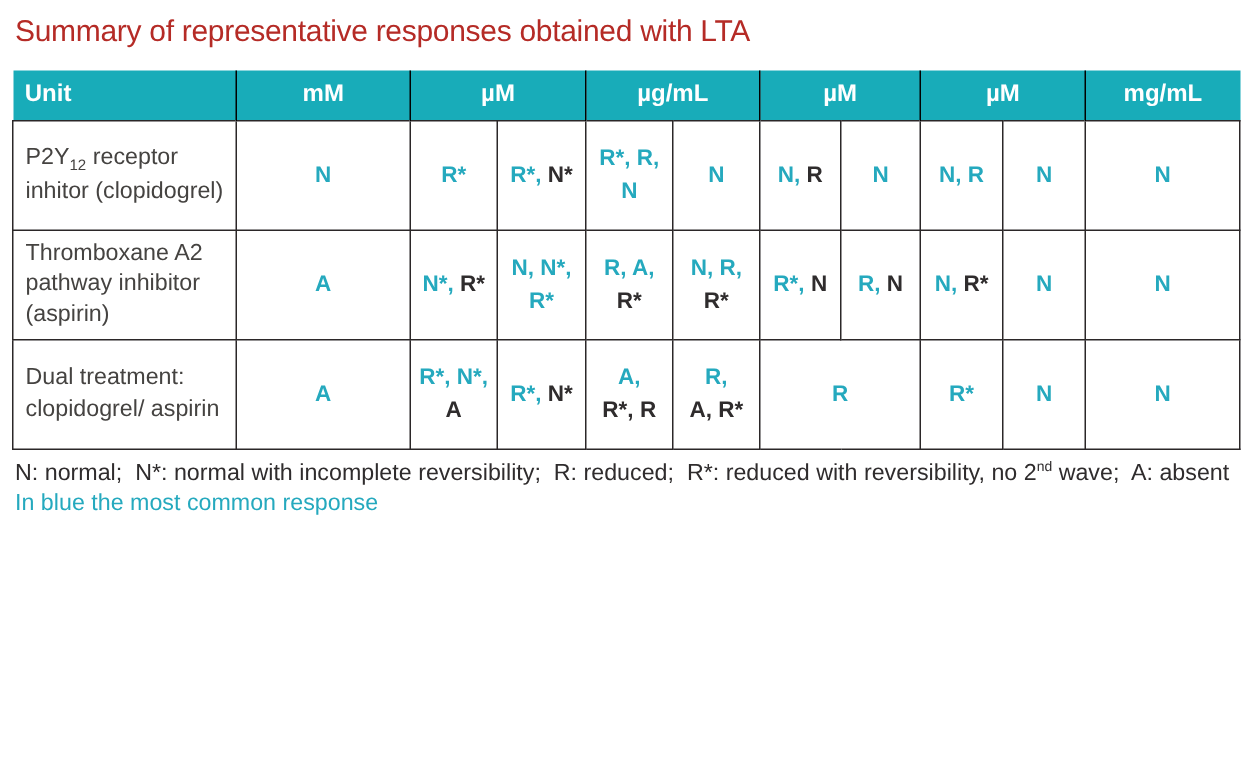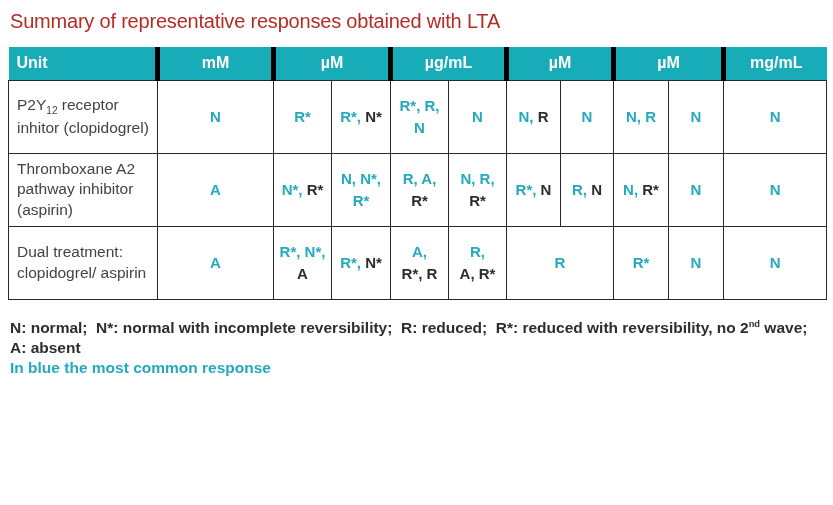--- a/index.html
+++ b/index.html
@@ -15,34 +15,34 @@
     font-family:"Liberation Sans","DejaVu Sans",sans-serif;}
   .title{color:var(--red);font-size:20px;font-weight:normal;line-height:1.35;
     margin:8px 0 12px 10px;letter-spacing:-0.2px;}
   table{border-collapse:collapse;table-layout:fixed;width:818px;margin-left:8px;}
   thead th{background:var(--teal);color:#fff;font-size:16px;font-weight:bold;
     text-align:center;padding:2px 3px;}
   tr.agonist-row{height:57px;}
   tr.agonist-row th{border-right:3px solid #fff;border-bottom:3px solid #fff;line-height:1.2;}
   tr.agonist-row th:last-child{border-right:none;}
   tr.unit-row{height:33px;}
-  tr.unit-row th{border-right:5px solid #000000;border-bottom:none;}
+  tr.unit-row th{border-right:1px solid #000000;border-bottom:none;}
   tr.unit-row th:last-child{border-right:none;}
   th.unit-label, td.label-cell{text-align:left;padding-left:8px;}
   tbody td{border:1px solid var(--border);text-align:center;vertical-align:middle;
     font-size:16px;color:var(--label);line-height:1.25;padding:2px 3px;}
   tr.conc-row{height:50px;}
   td.label-cell{font-size:15.5px;color:var(--label);line-height:1.3;}
   tr.resp-row{height:73px;}
   td.value-cell{font-weight:bold;font-size:15px;line-height:1.45;}
   .c-blue{color:var(--blue);}
   .c-dark{color:var(--dark);}
   sub{vertical-align:sub;font-size:0.65em;}
   sup{vertical-align:super;font-size:0.6em;}
-  .footnote{margin:18px 0 0 10px;width:818px;font-weight:bold;}
+  .footnote{margin:5px 0 0 10px;width:818px;}
   .footnote p{margin:0;font-size:15.5px;color:var(--dark);line-height:1.3;white-space:pre-wrap;}
   .footnote .blue-note{color:var(--blue);}
 </style>
 </head>
 <body>
 
 <div class="title">
   <div>Summary of representative responses obtained with LTA</div>
 </div>
 

